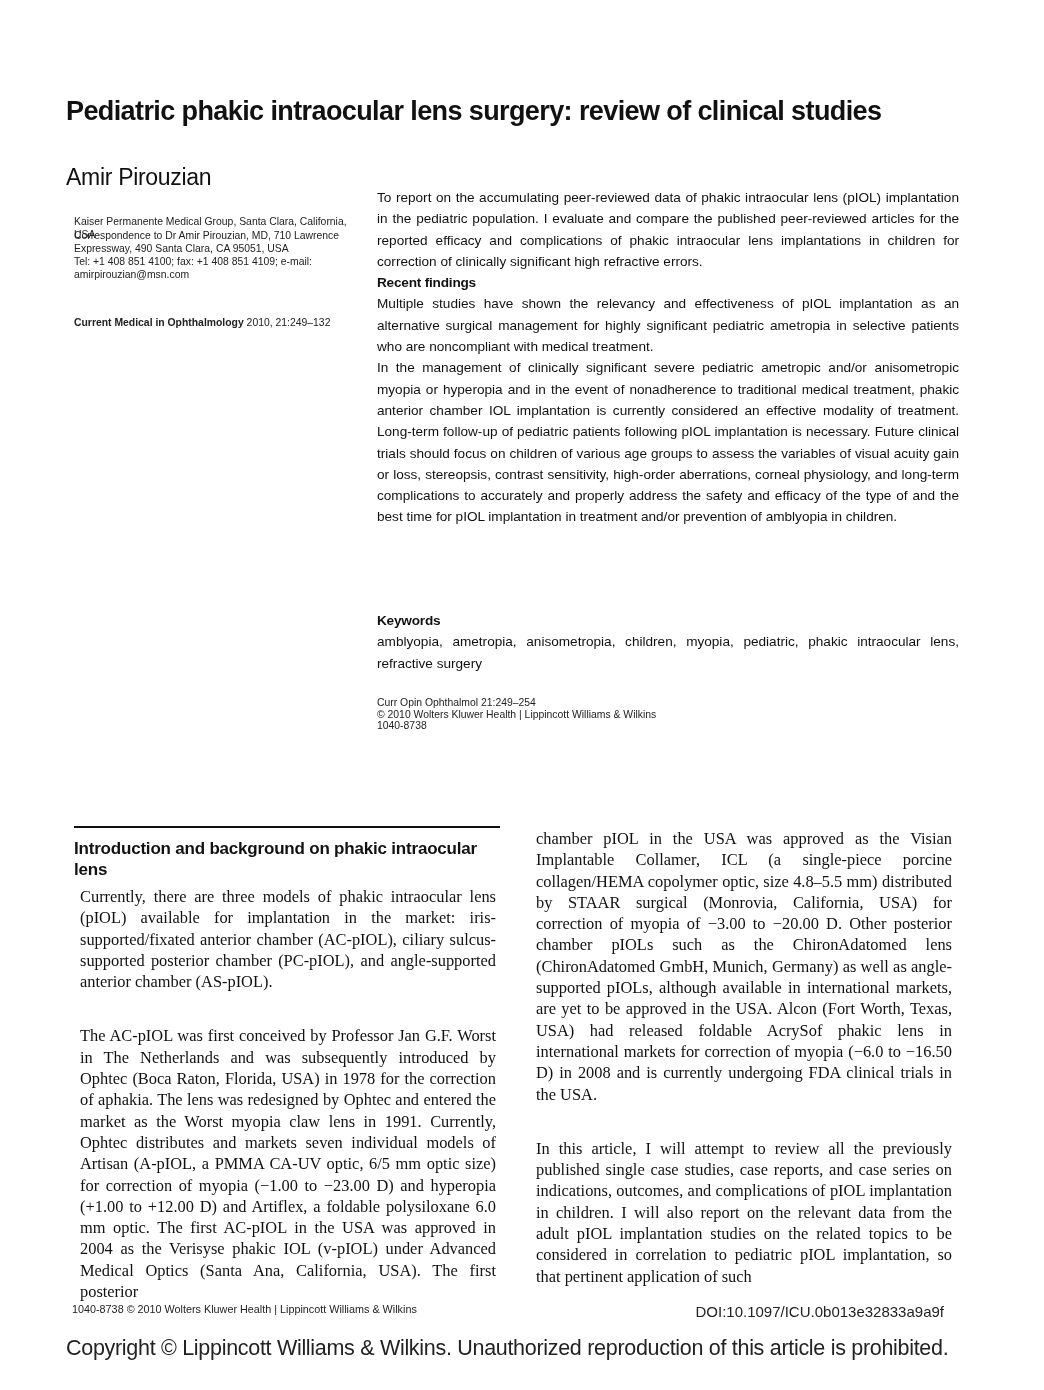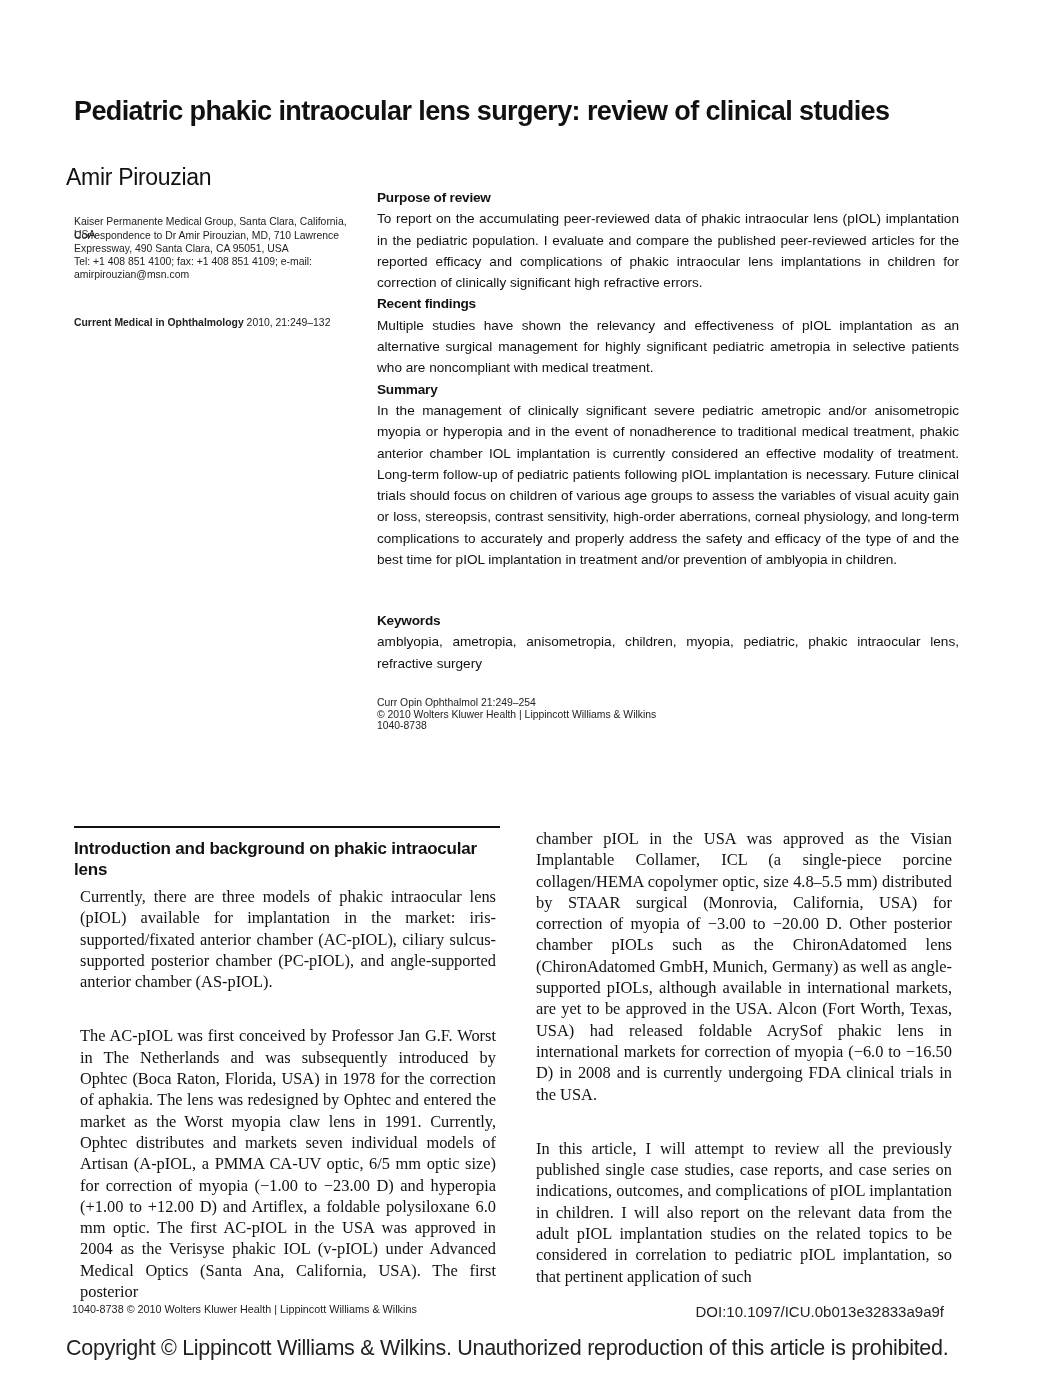--- a/index.html
+++ b/index.html
@@ -1,21 +1,21 @@
 <!DOCTYPE html>
 <html><head>
   <meta charset="utf-8">
   <style>
     html, body { margin: 0; padding: 0; background: #ffffff; }
     body { width: 1044px; height: 1390px; position: relative; overflow: hidden; color: #111; }
     .abs { position: absolute; }
     .sans { font-family: "Liberation Sans", sans-serif; }
     .serif { font-family: "Liberation Serif", serif; }
 
-    #title { left: 74px; top: 96px; font-size: 27px; font-weight: bold; letter-spacing: -0.6px; white-space: nowrap; text-align: center; }
+    #title { left: 66px; top: 96px; font-size: 27px; font-weight: bold; letter-spacing: -0.6px; white-space: nowrap; text-align: center; }
     #author { left: 66px; top: 128px; font-size: 23px; letter-spacing: -0.3px; margin-top: 36px; }
 
     .left-meta { left: 74px; width: 280px; font-size: 10.4px; line-height: 13px; color: #222; }
     #affil { top: 190px; margin-top: 25px; }
     #corr { top: 229px; }
     #cite { top: 316px; }
     #cite b { font-weight: bold; }
 
     .abstract { left: 377px; width: 582px; font-size: 13.6px; line-height: 21.3px; color: #111; }
     .abstract .hd { font-weight: bold; letter-spacing: -0.2px; }
@@ -45,25 +45,23 @@
 <div id="author" class="abs sans">Amir Pirouzian</div>
 
 <div id="affil" class="abs sans left-meta">Kaiser Permanente Medical Group, Santa Clara, California, USA</div>
 <div id="corr" class="abs sans left-meta">
   <div>Correspondence to Dr Amir Pirouzian, MD, 710 Lawrence Expressway, 490 Santa Clara, CA 95051, USA</div>
   <div>Tel: +1 408 851 4100; fax: +1 408 851 4109; e-mail: amirpirouzian@msn.com</div>
 </div>
 <div id="cite" class="abs sans left-meta"><b>Current Medical in Ophthalmology</b><span> 2010, 21:249–132</span></div>
 
 <div id="abs-block" class="abs sans abstract">
-  <div class="hd">Purpose of review</div>
   <p>To report on the accumulating peer-reviewed data of phakic intraocular lens (pIOL) implantation in the pediatric population. I evaluate and compare the published peer-reviewed articles for the reported efficacy and complications of phakic intraocular lens implantations in children for correction of clinically significant high refractive errors.</p>
   <div class="hd">Recent findings</div>
   <p>Multiple studies have shown the relevancy and effectiveness of pIOL implantation as an alternative surgical management for highly significant pediatric ametropia in selective patients who are noncompliant with medical treatment.</p>
-  <div class="hd">Summary</div>
   <p>In the management of clinically significant severe pediatric ametropic and/or anisometropic myopia or hyperopia and in the event of nonadherence to traditional medical treatment, phakic anterior chamber IOL implantation is currently considered an effective modality of treatment. Long-term follow-up of pediatric patients following pIOL implantation is necessary. Future clinical trials should focus on children of various age groups to assess the variables of visual acuity gain or loss, stereopsis, contrast sensitivity, high-order aberrations, corneal physiology, and long-term complications to accurately and properly address the safety and efficacy of the type of and the best time for pIOL implantation in treatment and/or prevention of amblyopia in children.</p>
 </div>
 
 <div id="kw-block" class="abs sans abstract">
   <div class="hd">Keywords</div>
   <p>amblyopia, ametropia, anisometropia, children, myopia, pediatric, phakic intraocular lens, refractive surgery</p>
 </div>
 
 <div id="pubinfo" class="abs sans">
   <div>Curr Opin Ophthalmol 21:249–254</div>

